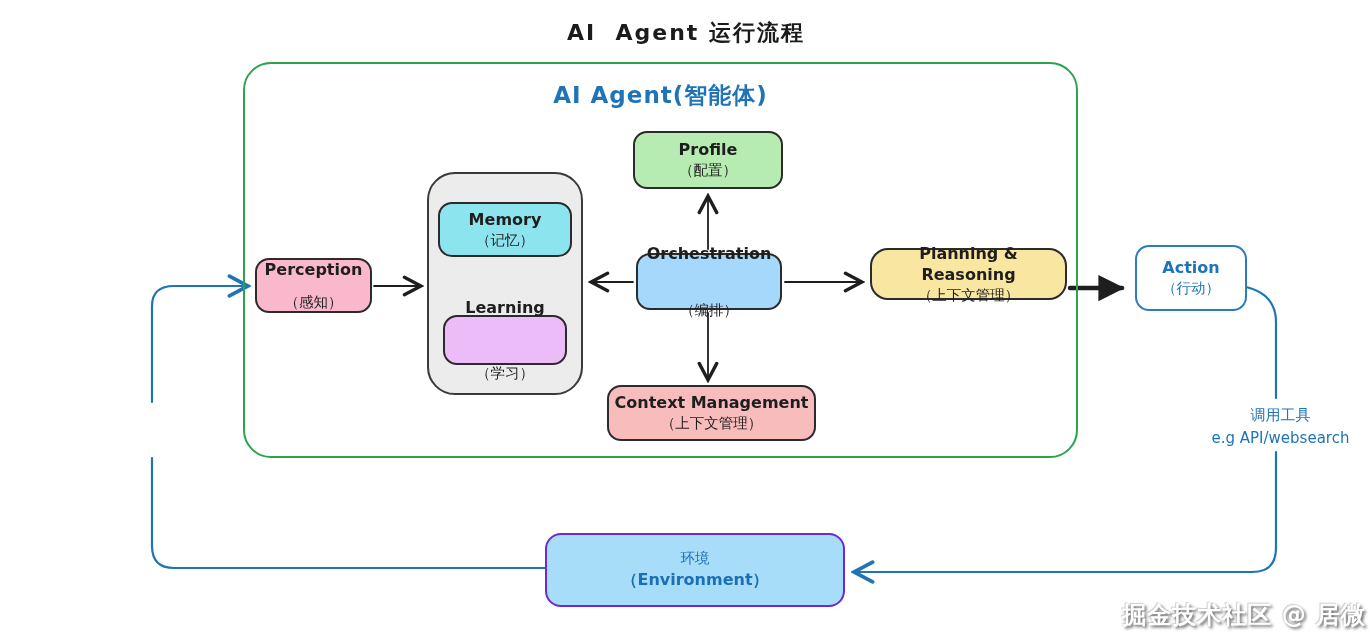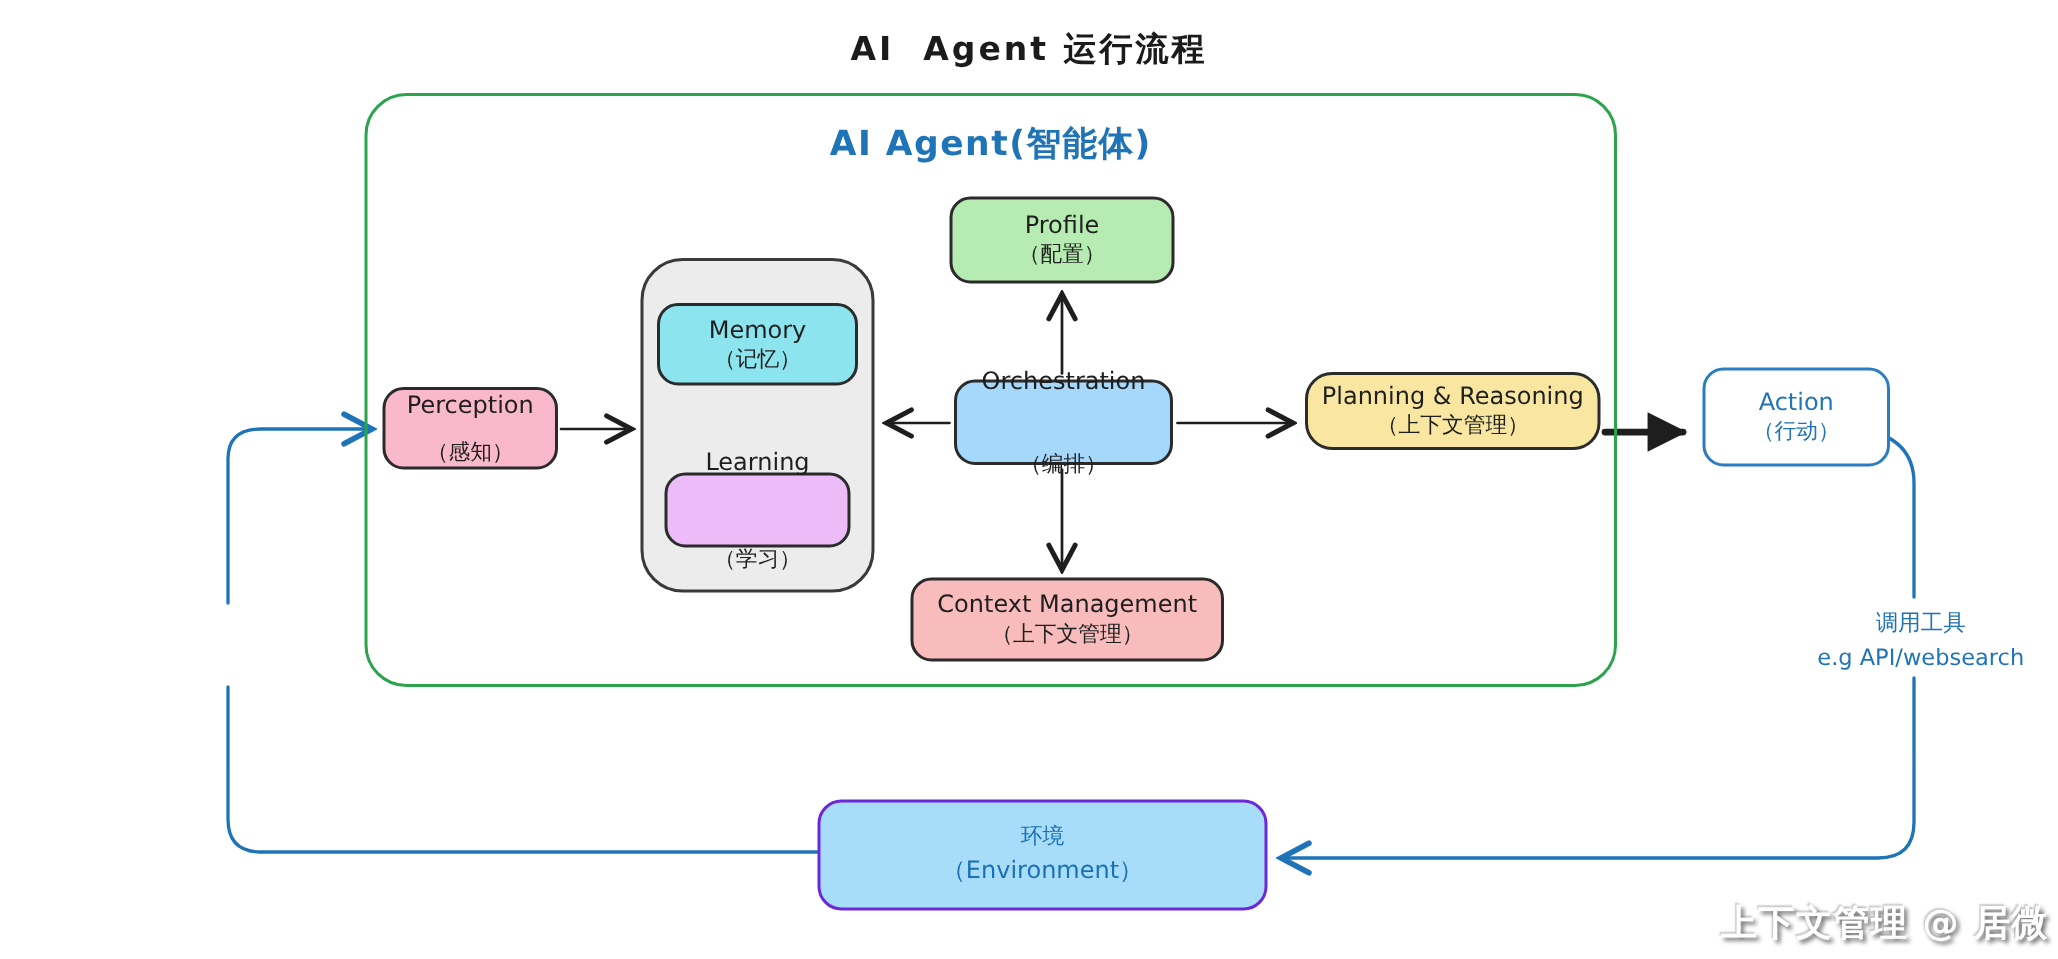--- a/index.html
+++ b/index.html
@@ -29,31 +29,31 @@
   }
   .mem-container {
     position: absolute; left: 427px; top: 172px; width: 156px; height: 223px;
     background: #ececec; border: 2px solid #3a3a3a; border-radius: 28px;
   }
   .node {
     position: absolute; border: 2px solid #2b2b2b; border-radius: 14px;
     display: flex; flex-direction: column; align-items: center; justify-content: center;
     text-align: center; line-height: 1.35;
   }
-  .node .en { font-size: 16px; font-weight: 400; }
+  .node .en { font-size: 16px; font-weight: 700; }
   .node .zh { font-size: 14.5px; }
   .node-profile       { left: 633px; top: 131px; width: 150px; height: 58px; }
   .node-memory        { left: 438px; top: 202px; width: 134px; height: 55px; }
   .node-learning      { left: 443px; top: 315px; width: 124px; height: 50px; gap: 45px; }
   .node-perception    { left: 255px; top: 258px; width: 117px; height: 55px; gap: 12px; }
   .node-orchestration { left: 636px; top: 253px; width: 146px; height: 57px; }
   .node-planning      { left: 870px; top: 248px; width: 197px; height: 52px; border-radius: 18px; }
   .node-context       { left: 607px; top: 385px; width: 209px; height: 56px; }
   .node-action {
-    left: 1135px; top: 245px; width: 125px; height: 66px;
+    left: 1135px; top: 245px; width: 112px; height: 66px;
     border: 2px solid #2b7cc1; color: #1f74b8; background: #ffffff;
   }
   .node-environment {
     left: 545px; top: 533px; width: 300px; height: 74px;
     border: 2px solid #6d28d9; color: #1a6fb5; border-radius: 16px;
   }
   .edge-label {
     position: absolute; text-align: center; color: #1f74b8;
     font-size: 15px; line-height: 1.5; font-weight: 500;
   }
@@ -151,15 +151,15 @@
     <span class="zh">环境</span>
     <span class="en">（Environment）</span>
   </div>
 
 
   <div class="edge-label edge-label-toolcall">
     <div>调用工具</div>
     <div>e.g API/websearch</div>
   </div>
 
-  <div class="watermark">上下文管理 @ 居微</div>
+  <div class="watermark">掘金技术社区 @ 居微</div>
 
 </div>
 
 </body></html>

